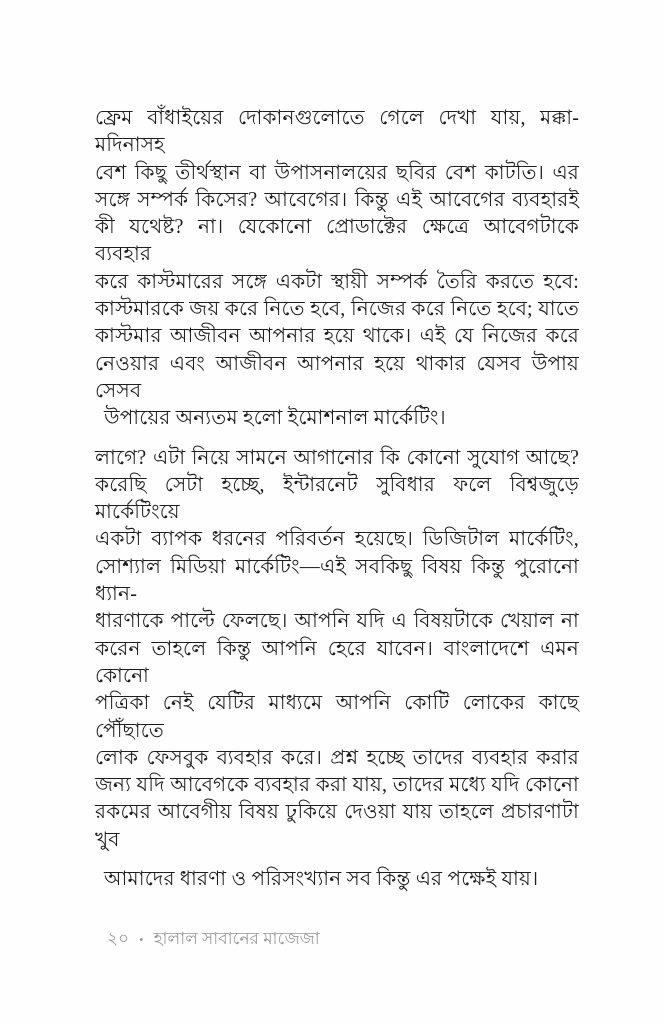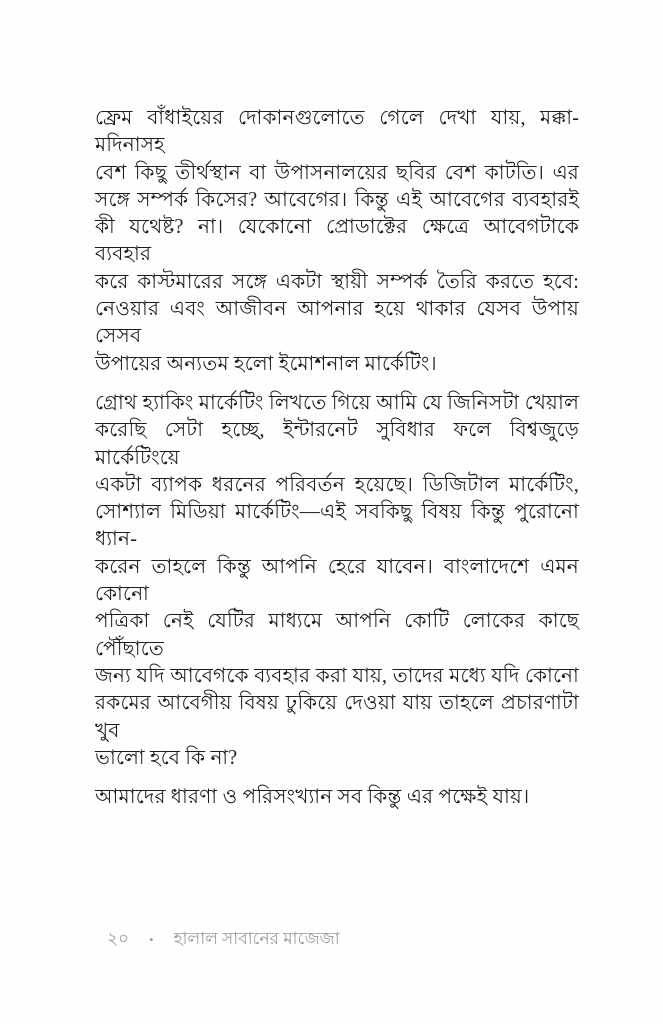--- a/index.html
+++ b/index.html
@@ -30,28 +30,29 @@
     font-size: 20px;
     line-height: 27.3px;
     color: #1d1d1d;
     text-align: justify;
     text-align-last: justify;
     white-space: normal;
     letter-spacing: 0.2px;
   }
   .line--last {
     text-align-last: left;
+    margin-left: 9px;
   }
   .footer {
     position: absolute;
     left: 107px;
     top: 928px;
     display: flex;
     align-items: center;
-    gap: 20px;
+    gap: 10px;
     color: #9b9b9b;
     font-size: 17px;
     line-height: 22px;
   }
   .footer .bullet {
     font-size: 13px;
     line-height: 1;
     color: #9b9b9b;
   }
 </style>
@@ -61,34 +62,37 @@
 <div class="page">
 
   <main class="text-block">
 
     <p class="para">
       <span class="line">ফ্রেম বাঁধাইয়ের দোকানগুলোতে গেলে দেখা যায়, মক্কা-মদিনাসহ</span>
       <span class="line">বেশ কিছু তীর্থস্থান বা উপাসনালয়ের ছবির বেশ কাটতি। এর</span>
       <span class="line">সঙ্গে সম্পর্ক কিসের? আবেগের। কিন্তু এই আবেগের ব্যবহারই</span>
       <span class="line">কী যথেষ্ট? না। যেকোনো প্রোডাক্টের ক্ষেত্রে আবেগটাকে ব্যবহার</span>
       <span class="line">করে কাস্টমারের সঙ্গে একটা স্থায়ী সম্পর্ক তৈরি করতে হবে:</span>
+      <span class="line">কাস্টমারকে জয় করে নিতে হবে, নিজের করে নিতে হবে; যাতে</span>
+      <span class="line">কাস্টমার আজীবন আপনার হয়ে থাকে। এই যে নিজের করে</span>
       <span class="line">নেওয়ার এবং আজীবন আপনার হয়ে থাকার যেসব উপায় সেসব</span>
       <span class="line line--last">উপায়ের অন্যতম হলো ইমোশনাল মার্কেটিং।</span>
     </p>
 
     <p class="para">
-      <span class="line">গ্রোথ হ্যাকিং মার্কেটিং লিখতে গিয়ে আমি যে জিনিসটা খেয়াল</span>
+      <span class="line">লাগে? এটা নিয়ে সামনে আগানোর কি কোনো সুযোগ আছে?</span>
       <span class="line">করেছি সেটা হচ্ছে, ইন্টারনেট সুবিধার ফলে বিশ্বজুড়ে মার্কেটিংয়ে</span>
       <span class="line">একটা ব্যাপক ধরনের পরিবর্তন হয়েছে। ডিজিটাল মার্কেটিং,</span>
       <span class="line">সোশ্যাল মিডিয়া মার্কেটিং—এই সবকিছু বিষয় কিন্তু পুরোনো ধ্যান-</span>
+      <span class="line">ধারণাকে পাল্টে ফেলছে। আপনি যদি এ বিষয়টাকে খেয়াল না</span>
       <span class="line">করেন তাহলে কিন্তু আপনি হেরে যাবেন। বাংলাদেশে এমন কোনো</span>
       <span class="line">পত্রিকা নেই যেটির মাধ্যমে আপনি কোটি লোকের কাছে পৌঁছাতে</span>
+      <span class="line">লোক ফেসবুক ব্যবহার করে। প্রশ্ন হচ্ছে তাদের ব্যবহার করার</span>
       <span class="line">জন্য যদি আবেগকে ব্যবহার করা যায়, তাদের মধ্যে যদি কোনো</span>
       <span class="line">রকমের আবেগীয় বিষয় ঢুকিয়ে দেওয়া যায় তাহলে প্রচারণাটা খুব</span>
-      <span class="line line--last">ভালো হবে কি না?</span>
     </p>
 
     <p class="para">
       <span class="line line--last">আমাদের ধারণা ও পরিসংখ্যান সব কিন্তু এর পক্ষেই যায়।</span>
     </p>
 
   </main>
 
   <footer class="footer">
     <span>২০</span>

